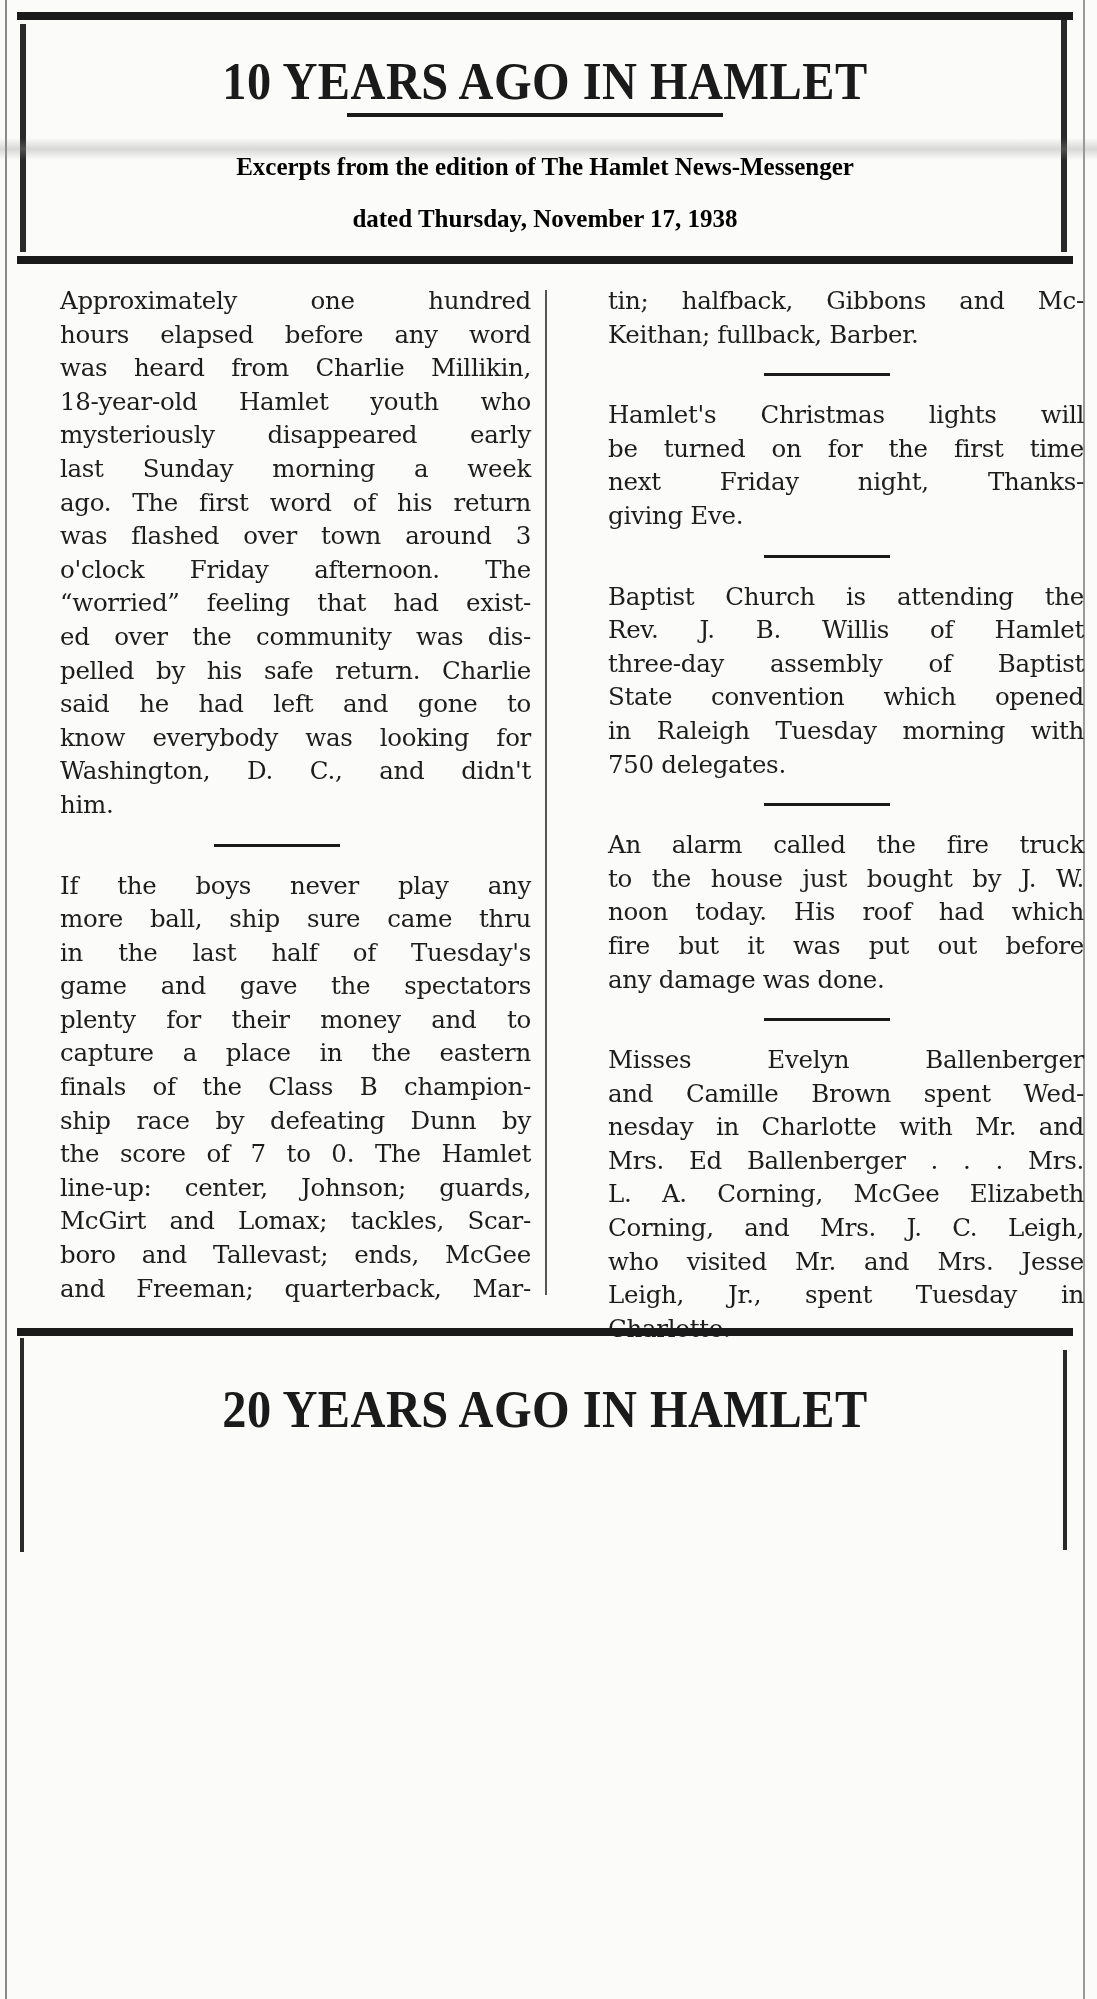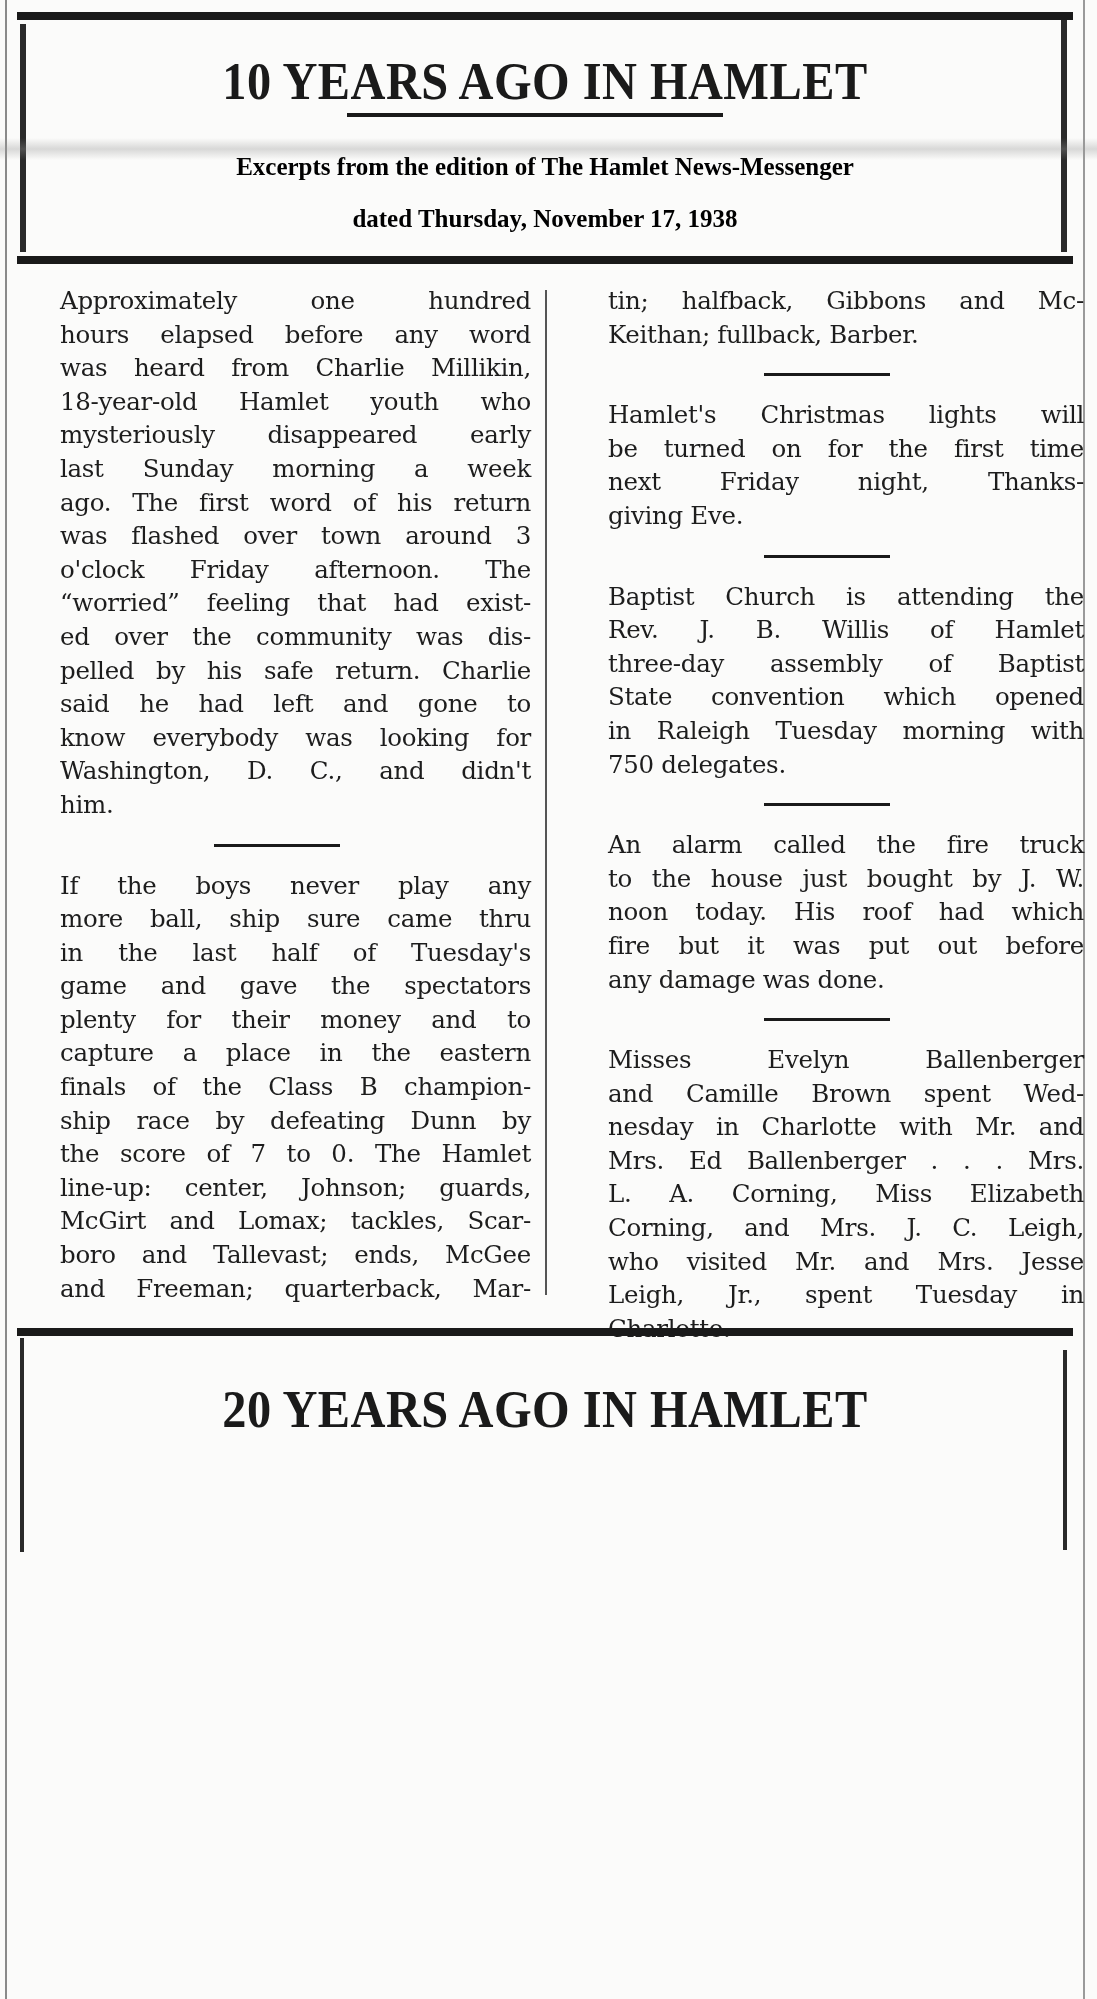--- a/index.html
+++ b/index.html
@@ -124,21 +124,21 @@
       <span class="line">noon today. His roof had which</span>
       <span class="line">fire but it was put out before</span>
       <span class="line last">any damage was done.</span>
     </p>
     <div class="sep"></div>
     <p>
       <span class="line" style="text-indent:38px">Misses Evelyn Ballenberger</span>
       <span class="line">and Camille Brown spent Wed-</span>
       <span class="line">nesday in Charlotte with Mr. and</span>
       <span class="line">Mrs. Ed Ballenberger . . . Mrs.</span>
-      <span class="line">L. A. Corning, Miss Elizabeth</span>
+      <span class="line">L. A. Corning, McGee Elizabeth</span>
       <span class="line">Corning, and Mrs. J. C. Leigh,</span>
       <span class="line">who visited Mr. and Mrs. Jesse</span>
       <span class="line">Leigh, Jr., spent Tuesday in</span>
       <span class="line last">Charlotte.</span>
     </p>
   </div>
 
   <div class="headbox" style="top:1328px;height:254px;">
     <div class="rule-top" style="top:0;"></div>
     <div class="side-left" style="top:10px;height:214px;width:4px;"></div>

